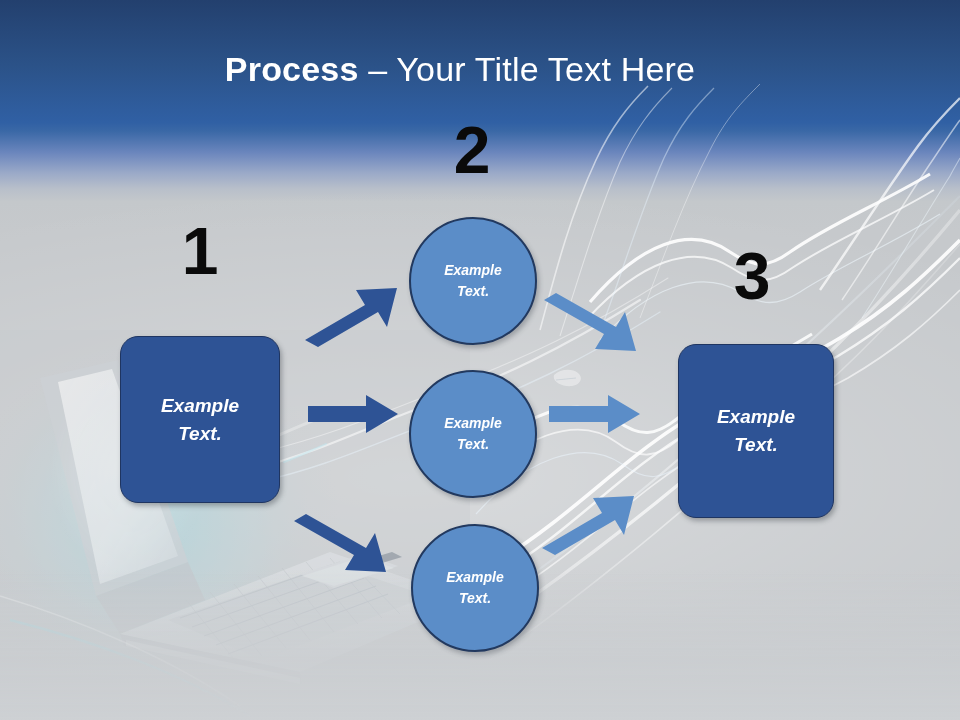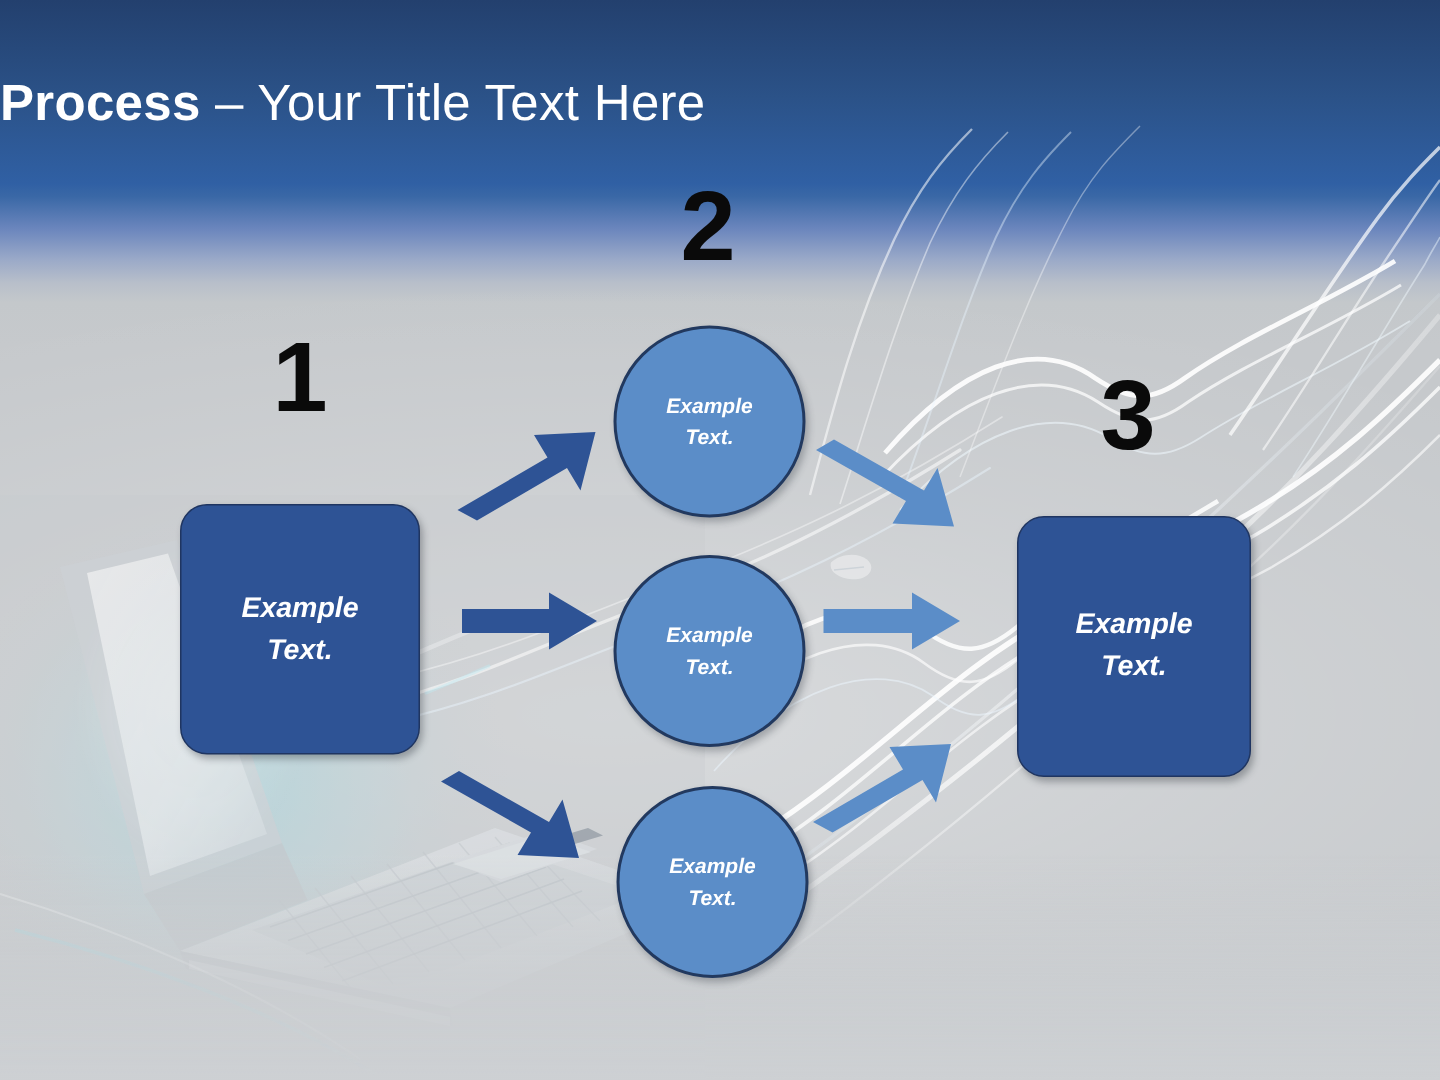--- a/index.html
+++ b/index.html
@@ -55,21 +55,21 @@
     height: 720px;
     pointer-events: none;
   }
 
   
   .title {
     position: absolute;
     left: 0;
     top: 48px;
     width: 920px;
-    text-align: left;
+    text-align: center;
     color: #ffffff;
     font-size: 34px;
     line-height: 42px;
     letter-spacing: 0.2px;
     white-space: nowrap;
   }
   .title .t-bold { font-weight: bold; }
   .title .t-light { font-weight: normal; }
 
   

